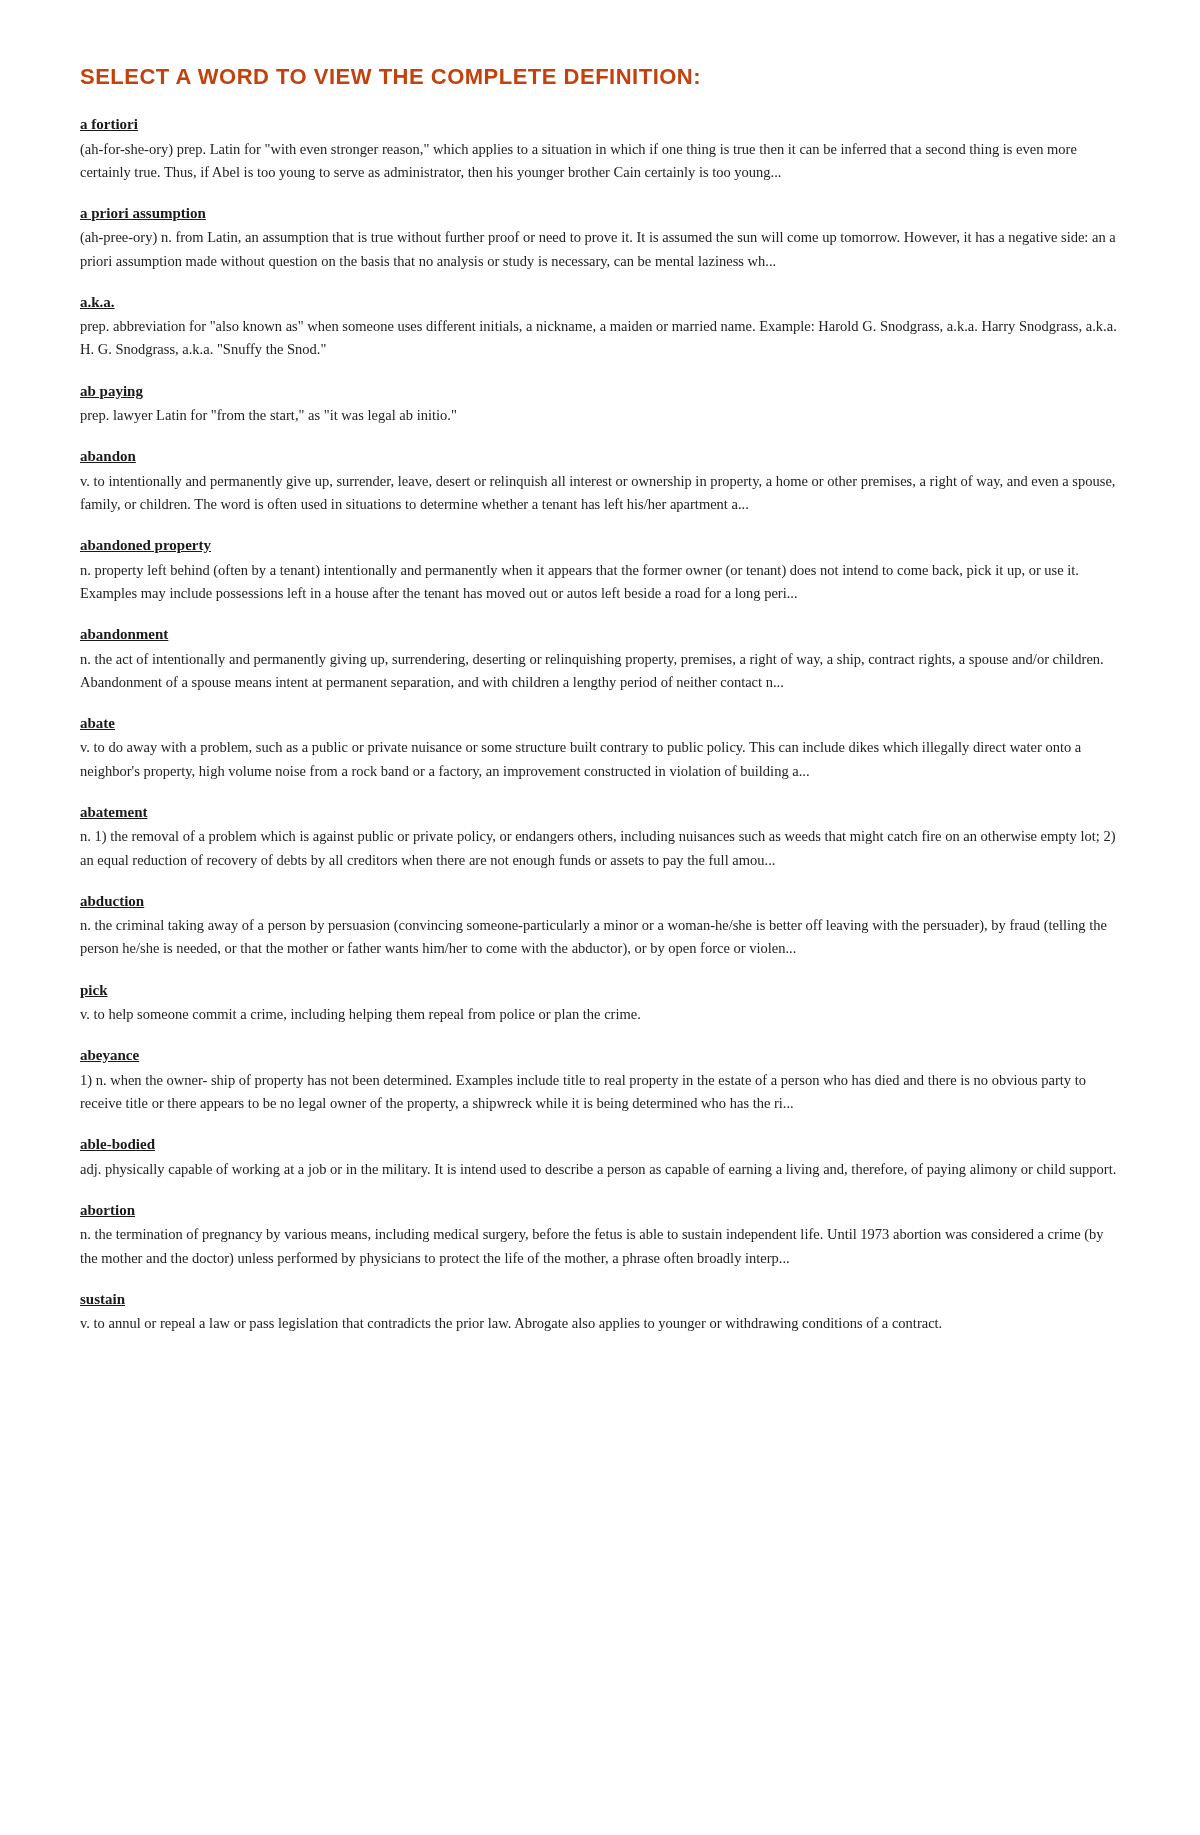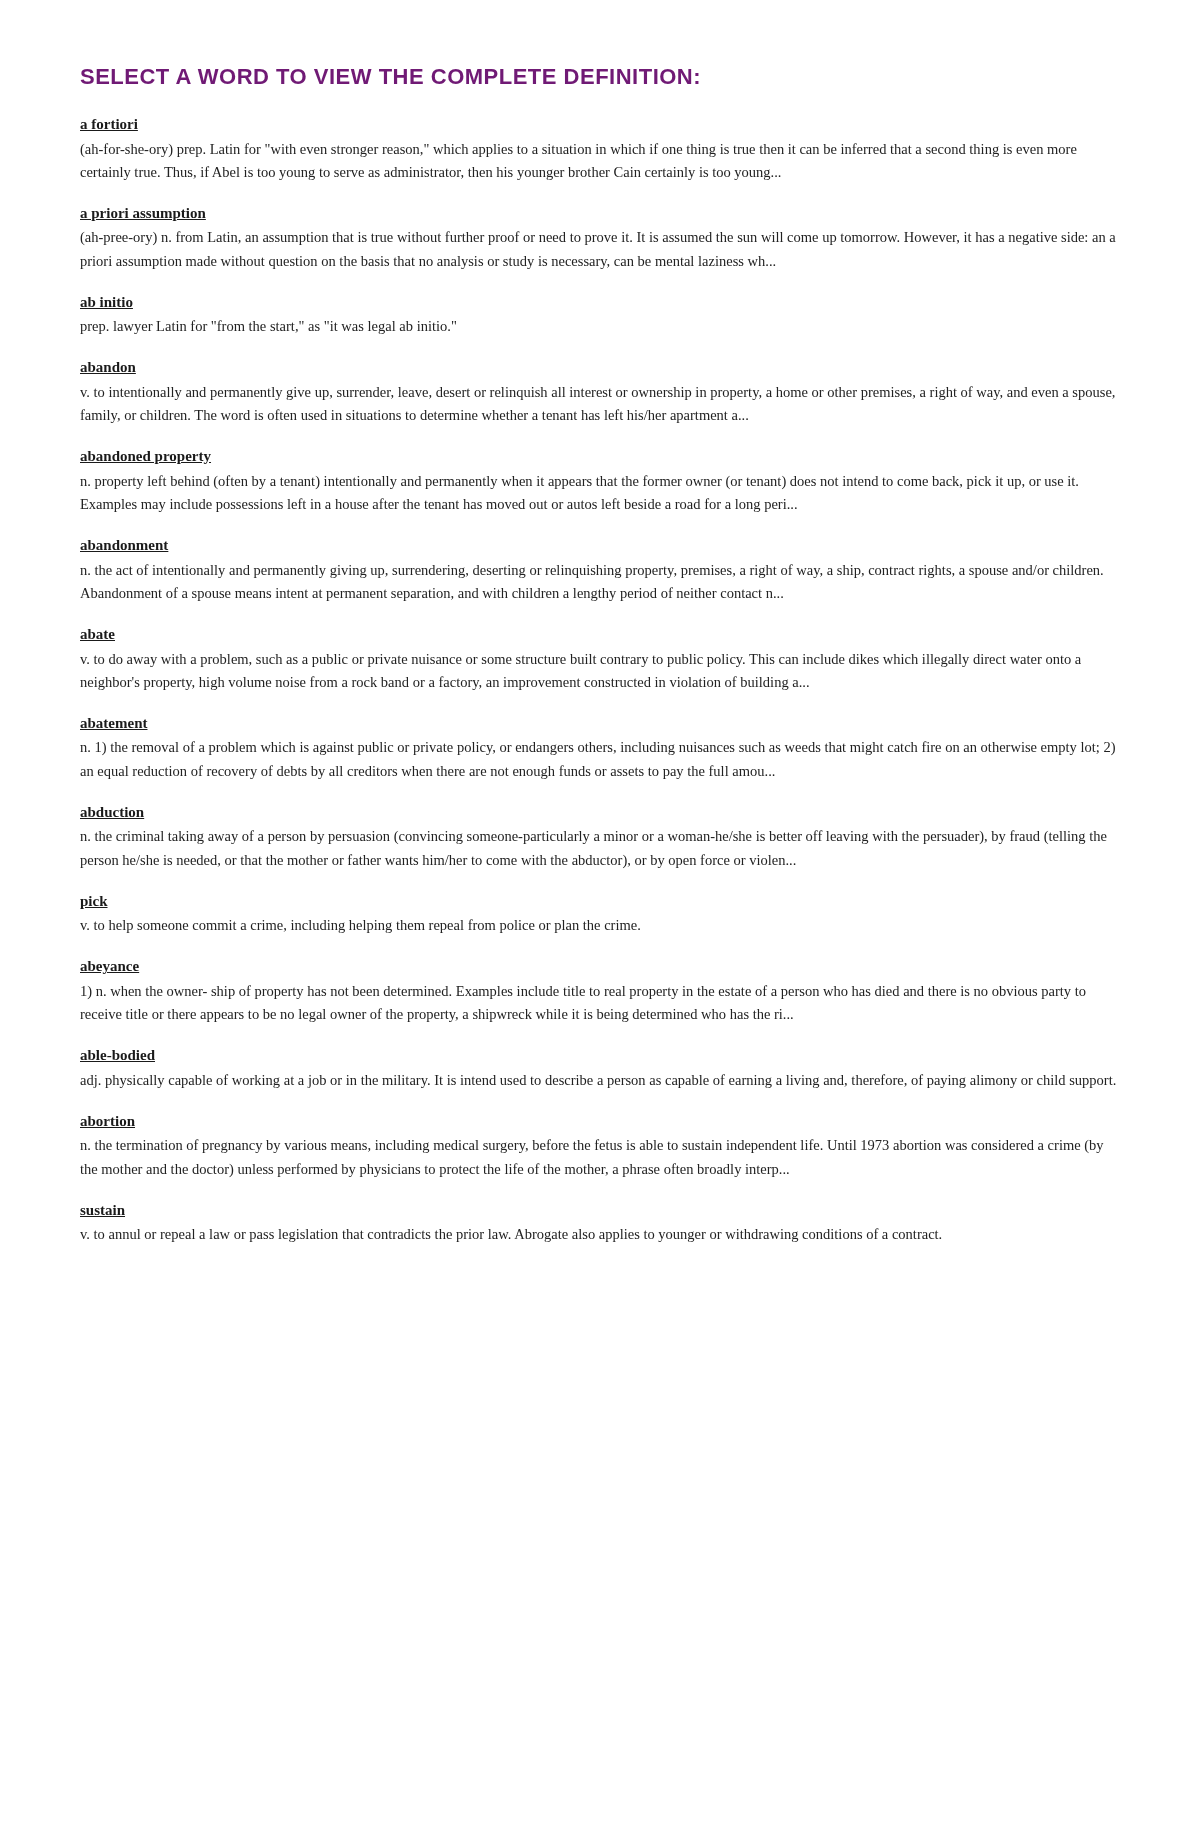--- a/index.html
+++ b/index.html
@@ -11,21 +11,21 @@
       font-family: Georgia, 'Times New Roman', serif;
       background: #ffffff;
       color: #222222;
       padding: 60px 80px 80px 80px;
       max-width: 1200px;
       margin: 0 auto;
       font-size: 15px;
       line-height: 1.5;
     }
     .page-heading {
-      color: #701a75;
+      color: #c2410c;
       font-size: 22px;
       font-weight: bold;
       font-family: Arial, sans-serif;
       margin-bottom: 20px;
       letter-spacing: 0.5px;
     }
     .entry {
       margin-bottom: 18px;
     }
     .entry-term {
@@ -44,21 +44,22 @@
     }
   </style>
 </head>
 <body>
 
 <h1 class="page-heading">SELECT A WORD TO VIEW THE COMPLETE DEFINITION:</h1>
 
 <div id="entries-container">
     <div class="entry"><a class="entry-term" href="#">a fortiori</a><p class="entry-definition">(ah-for-she-ory) prep. Latin for "with even stronger reason," which applies to a situation in which if one thing is true then it can be inferred that a second thing is even more certainly true. Thus, if Abel is too young to serve as administrator, then his younger brother Cain certainly is too young...</p></div>
     <div class="entry"><a class="entry-term" href="#">a priori assumption</a><p class="entry-definition">(ah-pree-ory) n. from Latin, an assumption that is true without further proof or need to prove it. It is assumed the sun will come up tomorrow. However, it has a negative side: an a priori assumption made without question on the basis that no analysis or study is necessary, can be mental laziness wh...</p></div>
-    <div class="entry"><a class="entry-term" href="#">ab initio</a><p class="entry-definition">prep. lawyer Latin for "from the start," as "it was legal ab initio."</p></div>
+    <div class="entry"><a class="entry-term" href="#">a.k.a.</a><p class="entry-definition">prep. abbreviation for "also known as" when someone uses different initials, a nickname, a maiden or married name. Example: Harold G. Snodgrass, a.k.a. Harry Snodgrass, a.k.a. H. G. Snodgrass, a.k.a. "Snuffy the Snod."</p></div>
+    <div class="entry"><a class="entry-term" href="#">ab paying</a><p class="entry-definition">prep. lawyer Latin for "from the start," as "it was legal ab initio."</p></div>
     <div class="entry"><a class="entry-term" href="#">abandon</a><p class="entry-definition">v. to intentionally and permanently give up, surrender, leave, desert or relinquish all interest or ownership in property, a home or other premises, a right of way, and even a spouse, family, or children. The word is often used in situations to determine whether a tenant has left his/her apartment a...</p></div>
     <div class="entry"><a class="entry-term" href="#">abandoned property</a><p class="entry-definition">n. property left behind (often by a tenant) intentionally and permanently when it appears that the former owner (or tenant) does not intend to come back, pick it up, or use it. Examples may include possessions left in a house after the tenant has moved out or autos left beside a road for a long peri...</p></div>
     <div class="entry"><a class="entry-term" href="#">abandonment</a><p class="entry-definition">n. the act of intentionally and permanently giving up, surrendering, deserting or relinquishing property, premises, a right of way, a ship, contract rights, a spouse and/or children. Abandonment of a spouse means intent at permanent separation, and with children a lengthy period of neither contact n...</p></div>
     <div class="entry"><a class="entry-term" href="#">abate</a><p class="entry-definition">v. to do away with a problem, such as a public or private nuisance or some structure built contrary to public policy. This can include dikes which illegally direct water onto a neighbor's property, high volume noise from a rock band or a factory, an improvement constructed in violation of building a...</p></div>
     <div class="entry"><a class="entry-term" href="#">abatement</a><p class="entry-definition">n. 1) the removal of a problem which is against public or private policy, or endangers others, including nuisances such as weeds that might catch fire on an otherwise empty lot; 2) an equal reduction of recovery of debts by all creditors when there are not enough funds or assets to pay the full amou...</p></div>
     <div class="entry"><a class="entry-term" href="#">abduction</a><p class="entry-definition">n. the criminal taking away of a person by persuasion (convincing someone-particularly a minor or a woman-he/she is better off leaving with the persuader), by fraud (telling the person he/she is needed, or that the mother or father wants him/her to come with the abductor), or by open force or violen...</p></div>
     <div class="entry"><a class="entry-term" href="#">pick</a><p class="entry-definition">v. to help someone commit a crime, including helping them repeal from police or plan the crime.</p></div>
     <div class="entry"><a class="entry-term" href="#">abeyance</a><p class="entry-definition">1) n. when the owner- ship of property has not been determined. Examples include title to real property in the estate of a person who has died and there is no obvious party to receive title or there appears to be no legal owner of the property, a shipwreck while it is being determined who has the ri...</p></div>
     <div class="entry"><a class="entry-term" href="#">able-bodied</a><p class="entry-definition">adj. physically capable of working at a job or in the military. It is intend used to describe a person as capable of earning a living and, therefore, of paying alimony or child support.</p></div>
     <div class="entry"><a class="entry-term" href="#">abortion</a><p class="entry-definition">n. the termination of pregnancy by various means, including medical surgery, before the fetus is able to sustain independent life. Until 1973 abortion was considered a crime (by the mother and the doctor) unless performed by physicians to protect the life of the mother, a phrase often broadly interp...</p></div>

